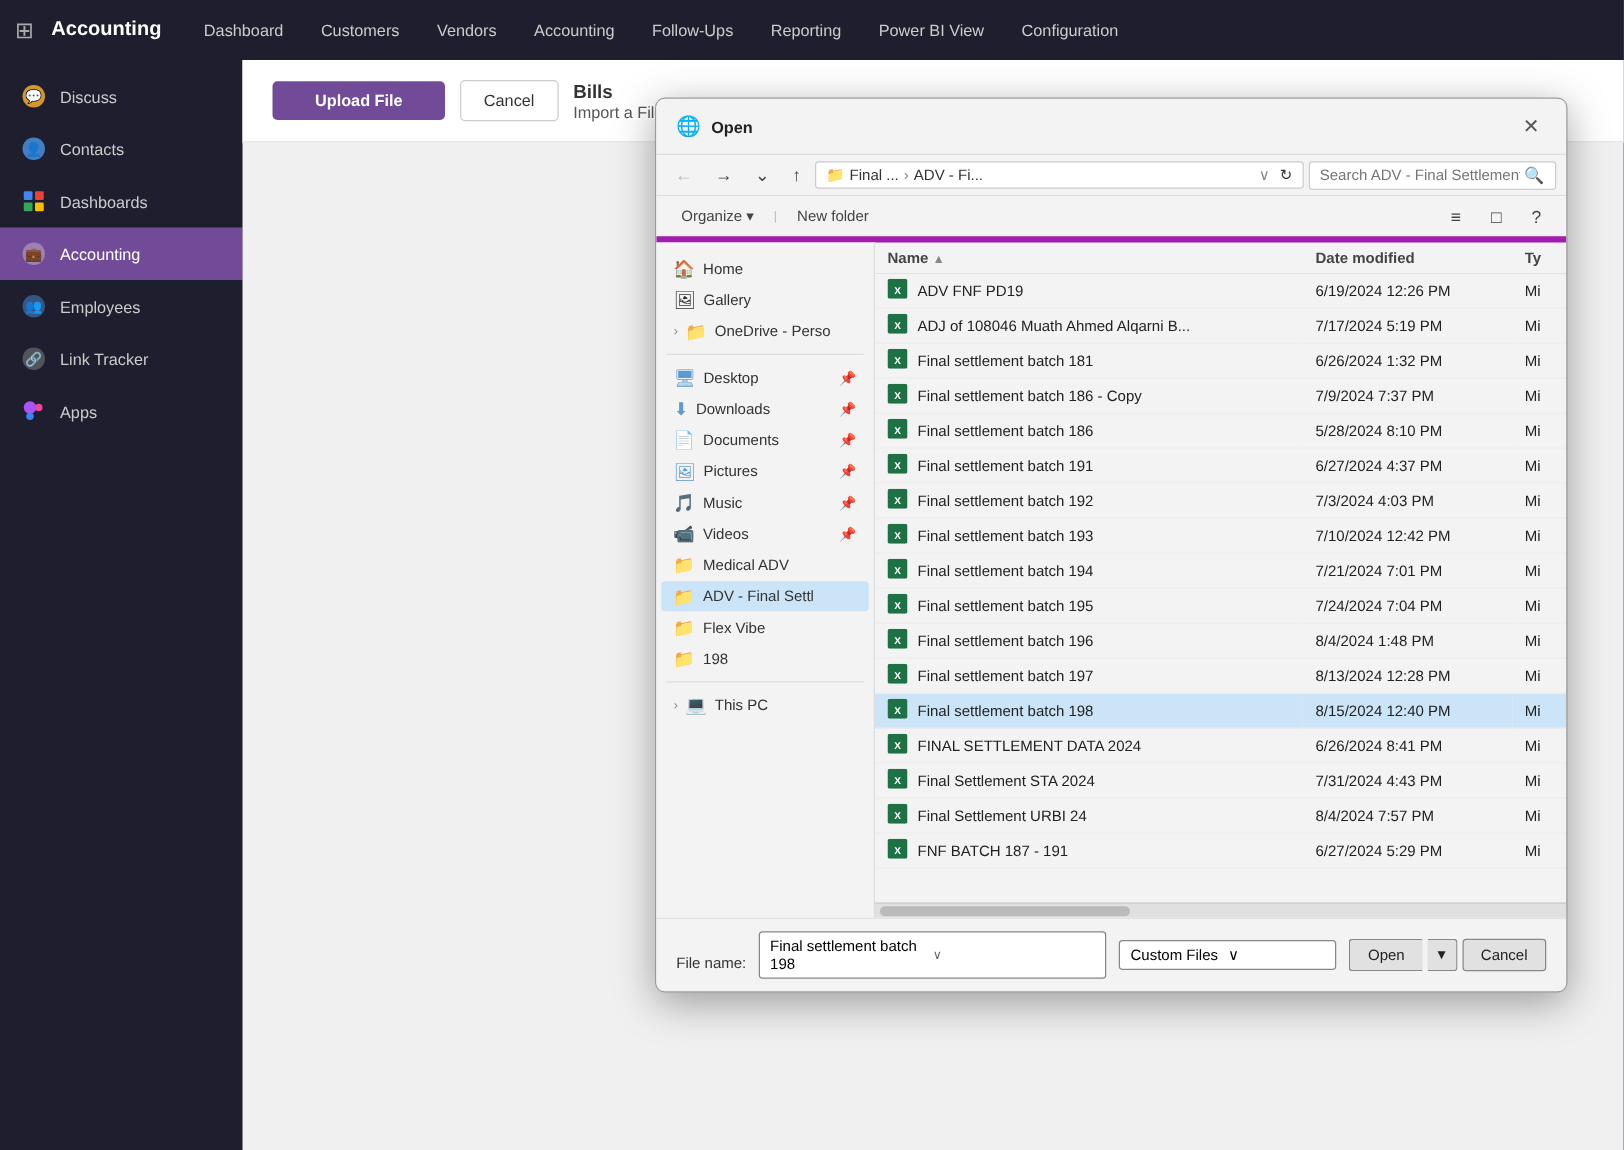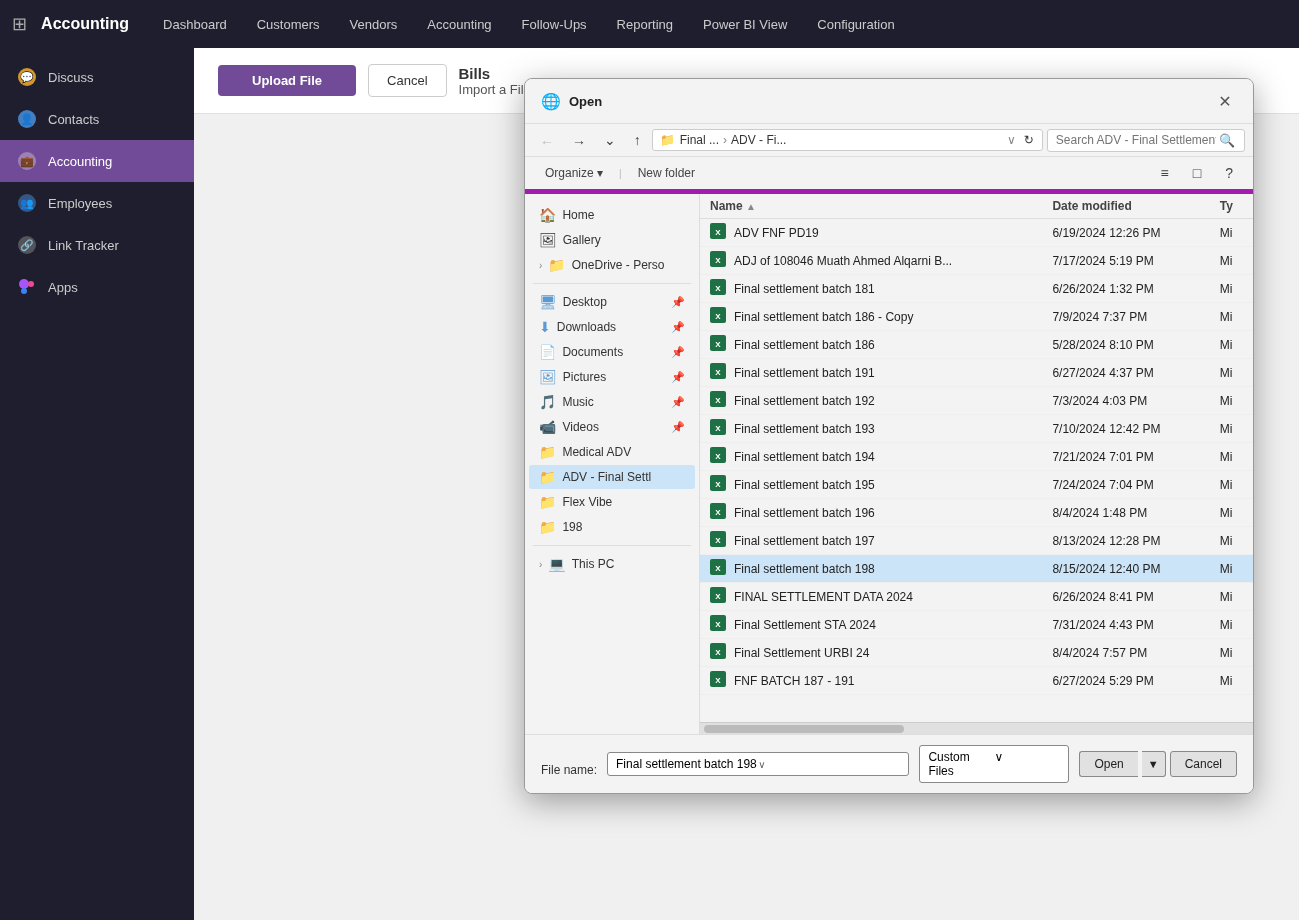--- a/index.html
+++ b/index.html
@@ -285,21 +285,21 @@
       align-items: center;
       border: 1px solid #888;
       border-radius: 3px;
       background: #fff;
       padding: 4px 8px;
       font-size: 12px;
     }
     .footer-input span { flex: 1; }
     .footer-input .drop-arrow { color: #666; font-size: 10px; }
     .footer-type {
-      width: 150px;
+      width: 174px;
       display: flex;
       border: 1px solid #888;
       border-radius: 3px;
       background: #fff;
       padding: 4px 8px;
       font-size: 12px;
       cursor: pointer;
     }
     .footer-type span { flex: 1; }
     .footer-actions { display: flex; gap: 4px; }
@@ -363,20 +363,31 @@
     </div>
     <div class="sidebar-item">
       <div class="sidebar-icon">
         <svg width="20" height="20" viewBox="0 0 20 20">
           <circle cx="10" cy="10" r="9" fill="#4a90d9" opacity="0.85"></circle>
           <text x="10" y="14" text-anchor="middle" font-size="11" fill="white">👤</text>
         </svg>
       </div>
       <span>Contacts</span>
     </div>
+    <div class="sidebar-item">
+      <div class="sidebar-icon">
+        <svg width="20" height="20" viewBox="0 0 20 20">
+          <rect x="2" y="2" width="7" height="7" fill="#4285f4" rx="1"></rect>
+          <rect x="11" y="2" width="7" height="7" fill="#ea4335" rx="1"></rect>
+          <rect x="2" y="11" width="7" height="7" fill="#34a853" rx="1"></rect>
+          <rect x="11" y="11" width="7" height="7" fill="#fbbc04" rx="1"></rect>
+        </svg>
+      </div>
+      <span>Dashboards</span>
+    </div>
     <div class="sidebar-item active">
       <div class="sidebar-icon">
         <svg width="20" height="20" viewBox="0 0 20 20">
           <circle cx="10" cy="10" r="9" fill="#fff" opacity="0.3"></circle>
           <text x="10" y="14" text-anchor="middle" font-size="11" fill="white">💼</text>
         </svg>
       </div>
       <span>Accounting</span>
     </div>
     <div class="sidebar-item">

